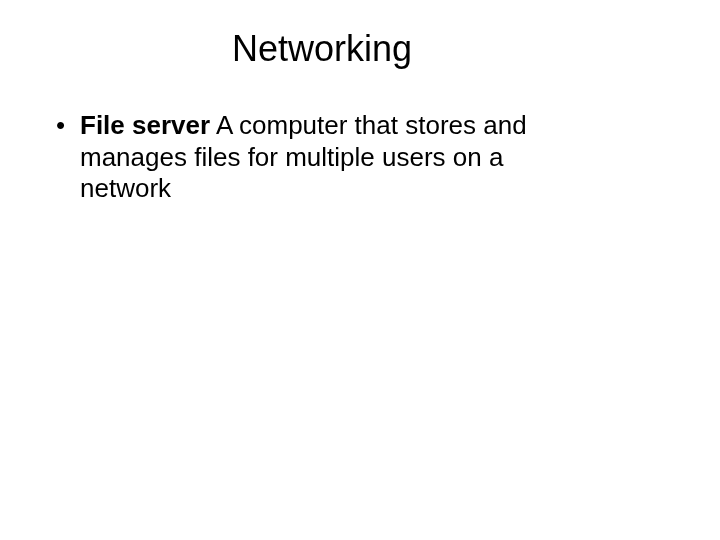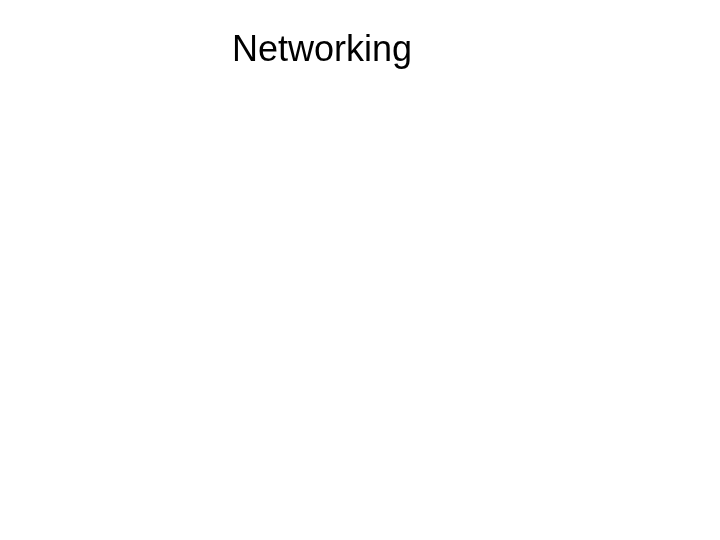--- a/index.html
+++ b/index.html
@@ -51,15 +51,18 @@
     font-weight: bold;
   }
 </style>
 </head>
 <body>
 
 <div class="slide">
   <div class="title">Networking</div>
   <div class="content">
     <ul class="bullets">
+      <li>
+        <span class="term">File server</span><span>  A computer that stores and manages files for multiple users on a network</span>
+      </li>
     </ul>
   </div>
 </div>
 
 </body></html>

